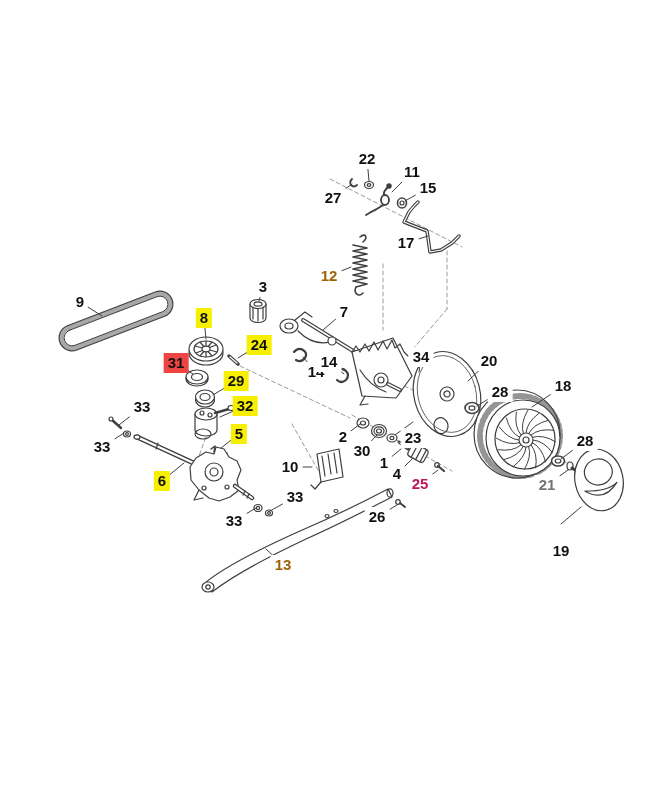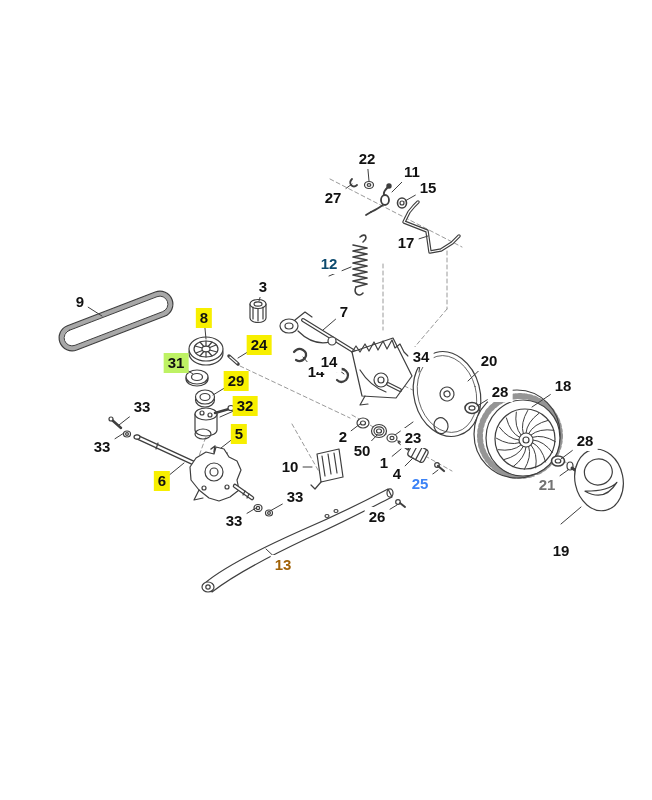--- a/index.html
+++ b/index.html
@@ -328,47 +328,47 @@
         <line x1="283" y1="565" x2="266" y2="549"></line>
       </g>
 </svg>
 
 <div id="labels" style="position:absolute;left:0;top:0;width:652px;height:800px;z-index:3;pointer-events:none;">
       <div class="callout" style="left: 367px; top: 159px; color: rgb(17, 17, 17);">22</div>
       <div class="callout" style="left: 412px; top: 172px; color: rgb(17, 17, 17);">11</div>
       <div class="callout" style="left: 333px; top: 198px; color: rgb(17, 17, 17);">27</div>
       <div class="callout" style="left: 428px; top: 188px; color: rgb(17, 17, 17);">15</div>
       <div class="callout" style="left: 406px; top: 243px; color: rgb(17, 17, 17);">17</div>
-      <div class="callout" style="left: 329px; top: 264px; color: #0c4a6e;">12</div>
+      <div class="callout" style="left: 329px; top: 276px; color: #a16207;">12</div>
       <div class="callout" style="left: 80px; top: 302px; color: rgb(17, 17, 17);">9</div>
       <div class="callout" style="left: 263px; top: 287px; color: rgb(17, 17, 17);">3</div>
       <div class="callout hl" style="left: 204px; top: 318px; color: rgb(17, 17, 17); background: rgb(247, 239, 0);">8</div>
       <div class="callout" style="left: 344px; top: 312px; color: rgb(17, 17, 17);">7</div>
       <div class="callout hl" style="left: 259px; top: 345px; color: rgb(17, 17, 17); background: rgb(247, 239, 0);">24</div>
-      <div class="callout hl" style="left: 176px; top: 363px; color: rgb(17, 17, 17); background: #bef264;">31</div>
+      <div class="callout hl" style="left: 176px; top: 363px; color: rgb(17, 17, 17); background: #ef4444;">31</div>
       <div class="callout" style="left: 316px; top: 372px; color: rgb(17, 17, 17);">14</div>
       <div class="callout" style="left: 329px; top: 362px; color: rgb(17, 17, 17);">14</div>
       <div class="callout" style="left: 421px; top: 357px; color: rgb(17, 17, 17);">34</div>
       <div class="callout" style="left: 489px; top: 361px; color: rgb(17, 17, 17);">20</div>
       <div class="callout hl" style="left: 236px; top: 381px; color: rgb(17, 17, 17); background: rgb(247, 239, 0);">29</div>
       <div class="callout" style="left: 563px; top: 386px; color: rgb(17, 17, 17);">18</div>
       <div class="callout" style="left: 500px; top: 392px; color: rgb(17, 17, 17);">28</div>
       <div class="callout hl" style="left: 245px; top: 406px; color: rgb(17, 17, 17); background: rgb(247, 239, 0);">32</div>
       <div class="callout" style="left: 142px; top: 407px; color: rgb(17, 17, 17);">33</div>
       <div class="callout" style="left: 413px; top: 422px; color: rgb(17, 17, 17); margin-top: 16px;">23</div>
       <div class="callout" style="left: 343px; top: 437px; color: rgb(17, 17, 17);">2</div>
       <div class="callout hl" style="left: 239px; top: 434px; color: rgb(17, 17, 17); background: rgb(247, 239, 0);">5</div>
-      <div class="callout" style="left: 362px; top: 451px; color: rgb(17, 17, 17);">50</div>
+      <div class="callout" style="left: 362px; top: 451px; color: rgb(17, 17, 17);">30</div>
       <div class="callout" style="left: 585px; top: 441px; color: rgb(17, 17, 17);">28</div>
       <div class="callout" style="left: 102px; top: 447px; color: rgb(17, 17, 17);">33</div>
       <div class="callout" style="left: 384px; top: 463px; color: rgb(17, 17, 17);">1</div>
       <div class="callout hl" style="left: 162px; top: 481px; color: rgb(17, 17, 17); background: rgb(247, 239, 0);">6</div>
       <div class="callout" style="left: 397px; top: 474px; color: rgb(17, 17, 17);">4</div>
       <div class="callout" style="left: 290px; top: 467px; color: rgb(17, 17, 17);">10</div>
-      <div class="callout" style="left: 420px; top: 484px; color: #3b82f6;">25</div>
+      <div class="callout" style="left: 420px; top: 484px; color: #be185d;">25</div>
       <div class="callout" style="left: 547px; top: 485px; color: #737373;">21</div>
       <div class="callout" style="left: 377px; top: 517px; color: rgb(17, 17, 17);">26</div>
       <div class="callout" style="left: 295px; top: 497px; color: rgb(17, 17, 17);">33</div>
       <div class="callout" style="left: 234px; top: 521px; color: rgb(17, 17, 17);">33</div>
       <div class="callout" style="left: 561px; top: 524px; color: rgb(17, 17, 17); margin-top: 27px;">19</div>
       <div class="callout" style="left: 283px; top: 565px; color: #a16207;">13</div>
     </div>
 </div>
 
 </body></html>

